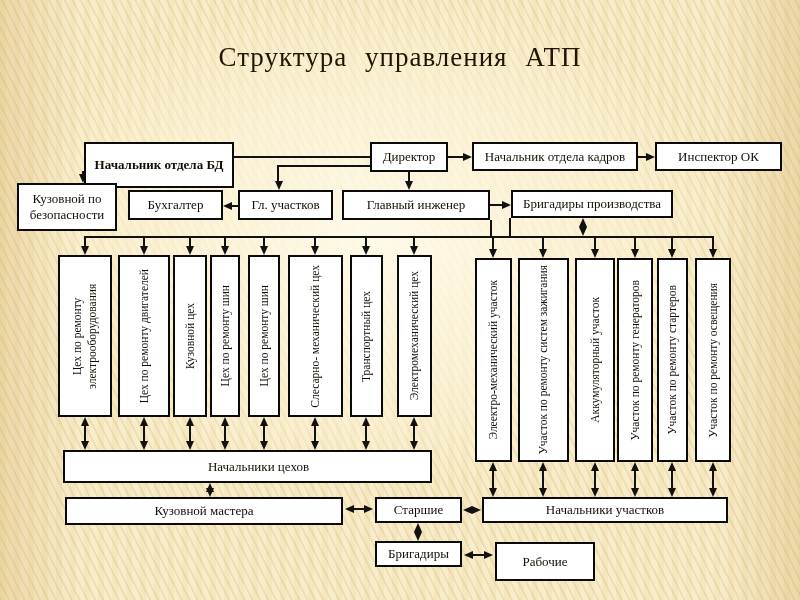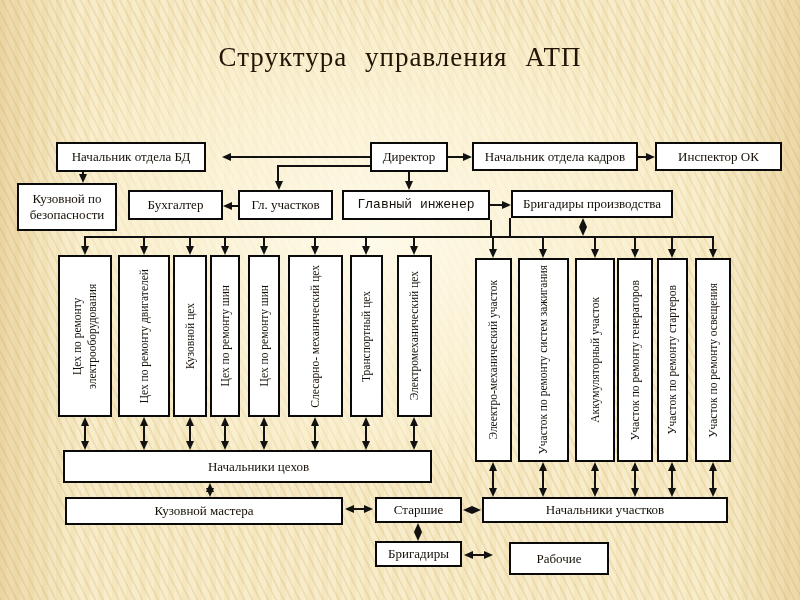--- a/index.html
+++ b/index.html
@@ -41,29 +41,29 @@
   .ah-l{border-top:4px solid transparent;border-bottom:4px solid transparent;border-right:9px solid #111;}
   .ah-r{border-top:4px solid transparent;border-bottom:4px solid transparent;border-left:9px solid #111;}
 </style>
 </head>
 <body>
 
 <div class="bg"></div>
 
 <h1 class="title">Структура управления АТП</h1>
 
-<div class="box" style="left:56px;top:142px;width:150px;height:30px;">Начальник отдела БД</div>
+<div class="box" style="left:84px;top:142px;width:150px;height:46px;font-weight:bold;">Начальник отдела БД</div>
 <div class="box" style="left:370px;top:142px;width:78px;height:30px;">Директор</div>
 <div class="box" style="left:472px;top:142px;width:166px;height:29px;">Начальник отдела кадров</div>
 <div class="box" style="left:655px;top:142px;width:127px;height:29px;">Инспектор ОК</div>
 
 <div class="box" style="left:17px;top:183px;width:100px;height:48px;">Кузовной по безопасности</div>
 <div class="box" style="left:128px;top:190px;width:95px;height:30px;">Бухгалтер</div>
 <div class="box" style="left:238px;top:190px;width:95px;height:30px;">Гл. участков</div>
-<div class="box" style="left:342px;top:190px;width:148px;height:30px;font-family:Liberation Mono, monospace;">Главный инженер</div>
+<div class="box" style="left:342px;top:190px;width:148px;height:30px;">Главный инженер</div>
 <div class="box" style="left:511px;top:190px;width:162px;height:28px;">Бригадиры производства</div>
 
 <div class="box vbox" style="left:58px;top:255px;width:54px;height:162px;">
     <span class="vtext">Цех по ремонту электрооборудования</span>
   </div>
 <div class="box vbox" style="left:118px;top:255px;width:52px;height:162px;">
     <span class="vtext">Цех по ремонту двигателей</span>
   </div>
 <div class="box vbox" style="left:173px;top:255px;width:34px;height:162px;">
     <span class="vtext">Кузовной цех</span>
@@ -101,21 +101,21 @@
   </div>
 <div class="box vbox" style="left:695px;top:258px;width:36px;height:204px;">
     <span class="vtext">Участок по ремонту освещения</span>
   </div>
 
 <div class="box" style="left:63px;top:450px;width:369px;height:33px;padding-left:24px;">Начальники цехов</div>
 <div class="box" style="left:65px;top:497px;width:278px;height:28px;">Кузовной мастера</div>
 <div class="box" style="left:375px;top:497px;width:87px;height:26px;">Старшие</div>
 <div class="box" style="left:482px;top:497px;width:246px;height:26px;">Начальники участков</div>
 <div class="box" style="left:375px;top:541px;width:87px;height:26px;">Бригадиры</div>
-<div class="box" style="left:509px;top:542px;width:100px;height:33px;">Рабочие</div>
+<div class="box" style="left:495px;top:542px;width:100px;height:39px;">Рабочие</div>
 
 <div id="wires">
     <div class="hl" style="left: 231px; top: 156px; width: 139px;"></div>
     <div class="hl" style="left: 448px; top: 156px; width: 15px;"></div>
     <div class="hl" style="left: 638px; top: 156px; width: 8px;"></div>
     <div class="hl" style="left: 278px; top: 165px; width: 93px;"></div>
     <div class="hl" style="left: 232px; top: 205px; width: 6px;"></div>
     <div class="hl" style="left: 490px; top: 204px; width: 12px;"></div>
     <div class="hl" style="left: 84px; top: 236px; width: 630px;"></div>
     <div class="hl" style="left: 354px; top: 508px; width: 10px;"></div>

